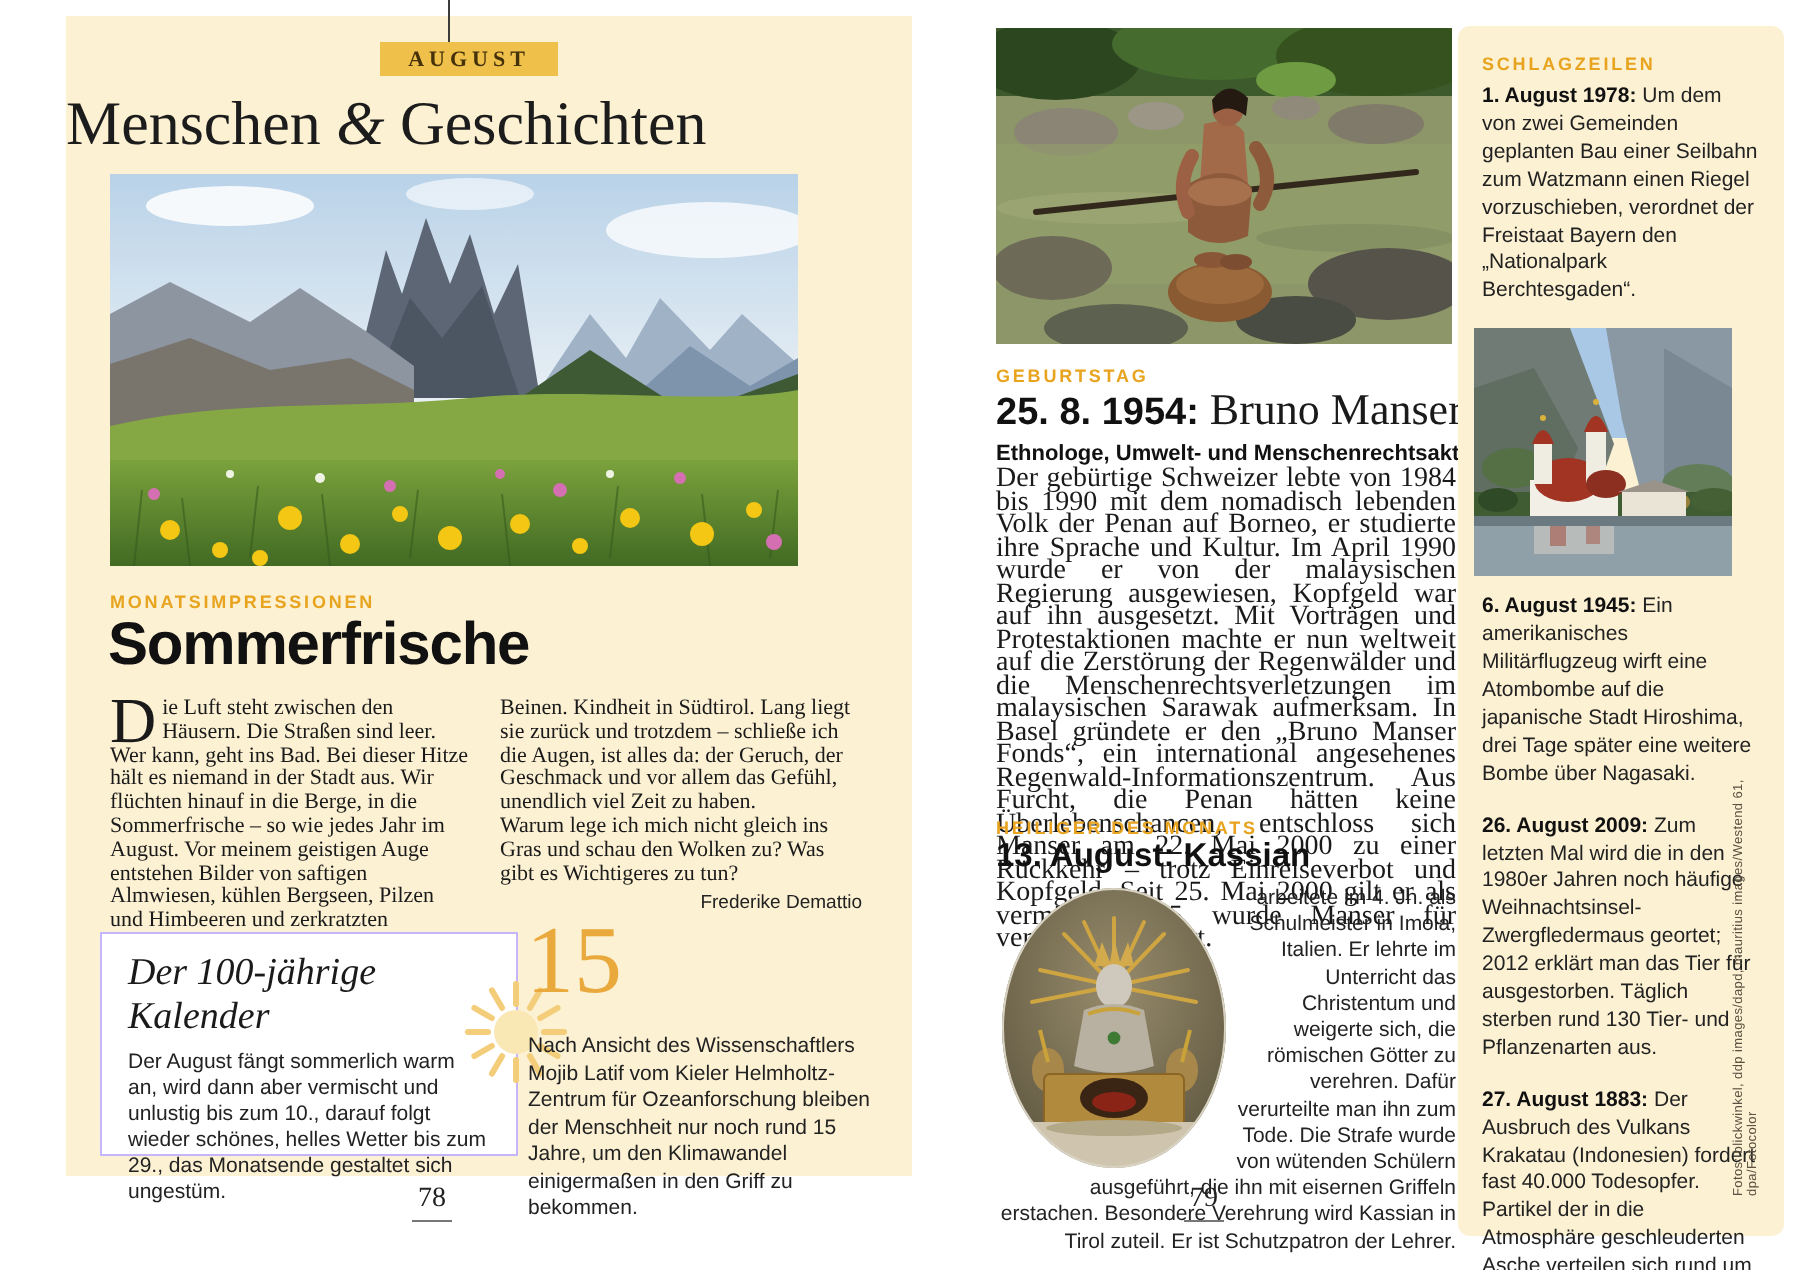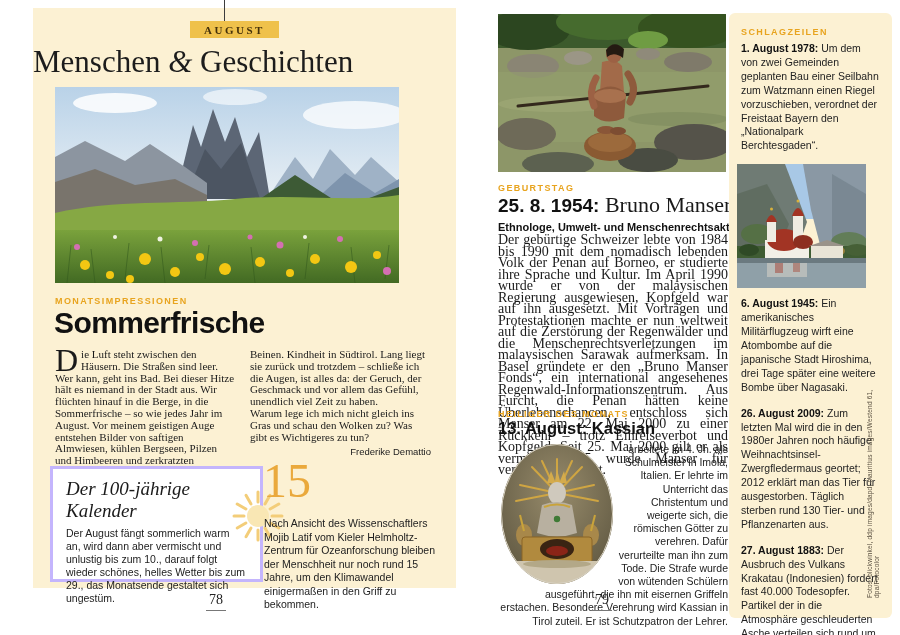--- a/index.html
+++ b/index.html
@@ -23,21 +23,21 @@
               letter-spacing:-0.6px;color:#111;}
   .article{position:absolute;left:55px;top:349px;width:376px;display:flex;gap:14px;
            font-family:"Liberation Serif",serif;font-size:11px;line-height:11.8px;color:#1a1a1a;}
   .article .col{width:181px;}
   .dropcap{float:left;font-size:32px;line-height:23px;padding-right:3px;font-family:"Liberation Serif",serif;}
   .article p{margin:0;}
   .byline{text-align:right;font-family:"Liberation Sans",sans-serif;font-size:9.5px;
           margin-top:3px;color:#222;}
 
   .calendar-box{position:absolute;left:50px;top:466px;width:207px;height:110px;background:#fff;
-                border:3px solid #c4b5fd;}
+                border:1px solid #c4b5fd;}
   .calendar-box-inner{padding:9px 14px 0 13px;}
   .calendar-title{font-family:"Liberation Serif",serif;font-style:italic;font-size:19px;color:#1a1a1a;}
   .calendar-text{font-size:10.5px;line-height:13px;margin-top:5px;color:#222;}
   .sun-wrap{position:absolute;left:230px;top:488px;width:56px;height:56px;}
 
   .big-number{position:absolute;left:263px;top:451px;font-family:"Liberation Serif",serif;
               font-size:48px;line-height:60px;color:#eaa93c;}
   .number-text{position:absolute;left:264px;top:517px;width:172px;font-size:10.5px;line-height:13.5px;color:#222;}
 
   .pageno{position:absolute;font-family:"Liberation Serif",serif;font-size:14px;color:#222;

